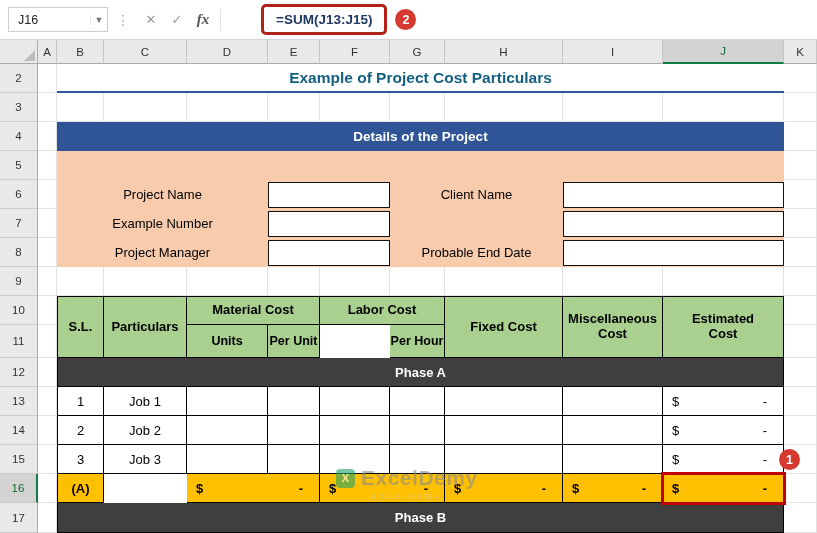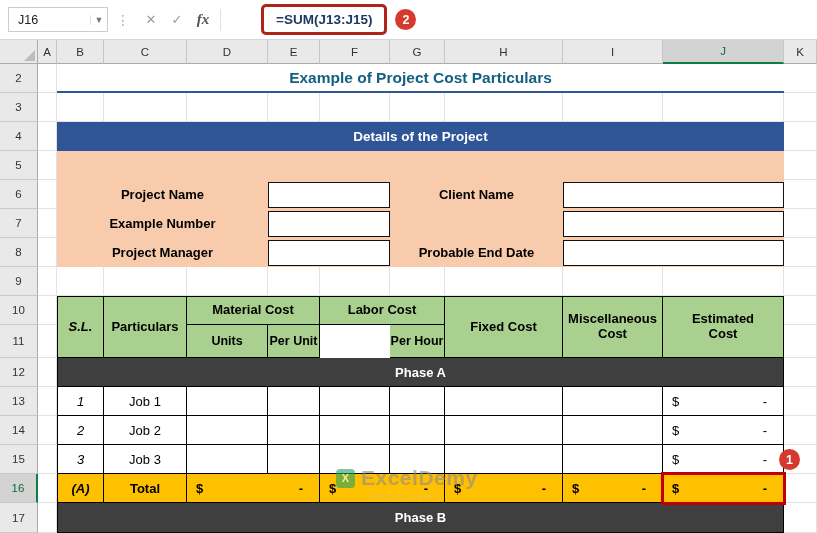--- a/index.html
+++ b/index.html
@@ -44,30 +44,30 @@
   .rowhdr.sel { background:#D3D3D3; border-right:2px solid #107C41; color:#0F6B35; }
 
   .cell { border-right:1px solid #E2E2E2; border-bottom:1px solid #E2E2E2; background:#fff; }
 
   .title-cell { display:flex; align-items:center; justify-content:center; font-size:15.5px;
                 font-weight:bold; color:#156082; border-bottom:2px solid #2F5597; background:#fff; }
   .banner { background:#2F5597; color:#fff; font-weight:bold; font-size:13.5px;
             display:flex; align-items:center; justify-content:center; }
   .peach { background:#F8CBAD; }
   .dlabel { display:flex; align-items:center; justify-content:center;
-            font-size:13px; font-weight:bold; color:#000; }
+            font-size:13px; font-weight:normal; color:#000; }
   .dinput { background:#fff; border:1.5px solid #111; margin:1.5px 0; }
 
   .ghead { background:#A9D08E; display:flex; align-items:center; justify-content:center;
            text-align:center; font-weight:bold; font-size:13px; color:#000; line-height:1.15;
            border-right:1px solid #000; border-bottom:1px solid #000; padding:0 2px; }
   .ghead.sub { font-size:12.5px; padding:0; }
   .ghead.narrow { padding:0 16px; }
   .bt { border-top:1.5px solid #000; }
-  .bl { border-left:1.5px solid #000;font-style:italic; }
+  .bl { border-left:1.5px solid #000; }
   .br2 { border-right-width:1.5px; border-right-color:#000; border-right-style:solid; }
 
   .phase { background:#3F3F3F; color:#fff; font-weight:bold; font-size:13px;
            display:flex; align-items:center; justify-content:center;
            border-left:1.5px solid #000; border-right:1.5px solid #000; border-bottom:1px solid #000; }
 
   .tcell { background:#fff; border-right:1px solid #000; border-bottom:1px solid #000;
            display:flex; align-items:center; justify-content:center; font-size:13px; color:#000; }
   .money { justify-content:space-between; padding:0 16px 0 9px; }
   .total { background:#FFC000; font-weight:bold; }
@@ -256,21 +256,20 @@
     <div class="tcell" style="grid-area:15/7"></div>
     <div class="tcell" style="grid-area:15/8"></div>
     <div class="tcell" style="grid-area:15/9"></div>
     <div class="tcell" style="grid-area:15/10"></div>
     <div class="tcell money br2" style="grid-area:15/11">
       <span>$</span>
       <span>-</span>
     </div>
 
     <div class="tcell total bl" style="grid-area:16/3">(A)</div>
-    <div class="tcell total" style="grid-area:16/4">Total</div>
     <div class="tcell total money" style="grid-area:16/5/17/7">
       <span>$</span>
       <span>-</span>
     </div>
     <div class="tcell total money" style="grid-area:16/7/17/9">
       <span>$</span>
       <span>-</span>
     </div>
     <div class="tcell total money" style="grid-area:16/9">
       <span>$</span>

